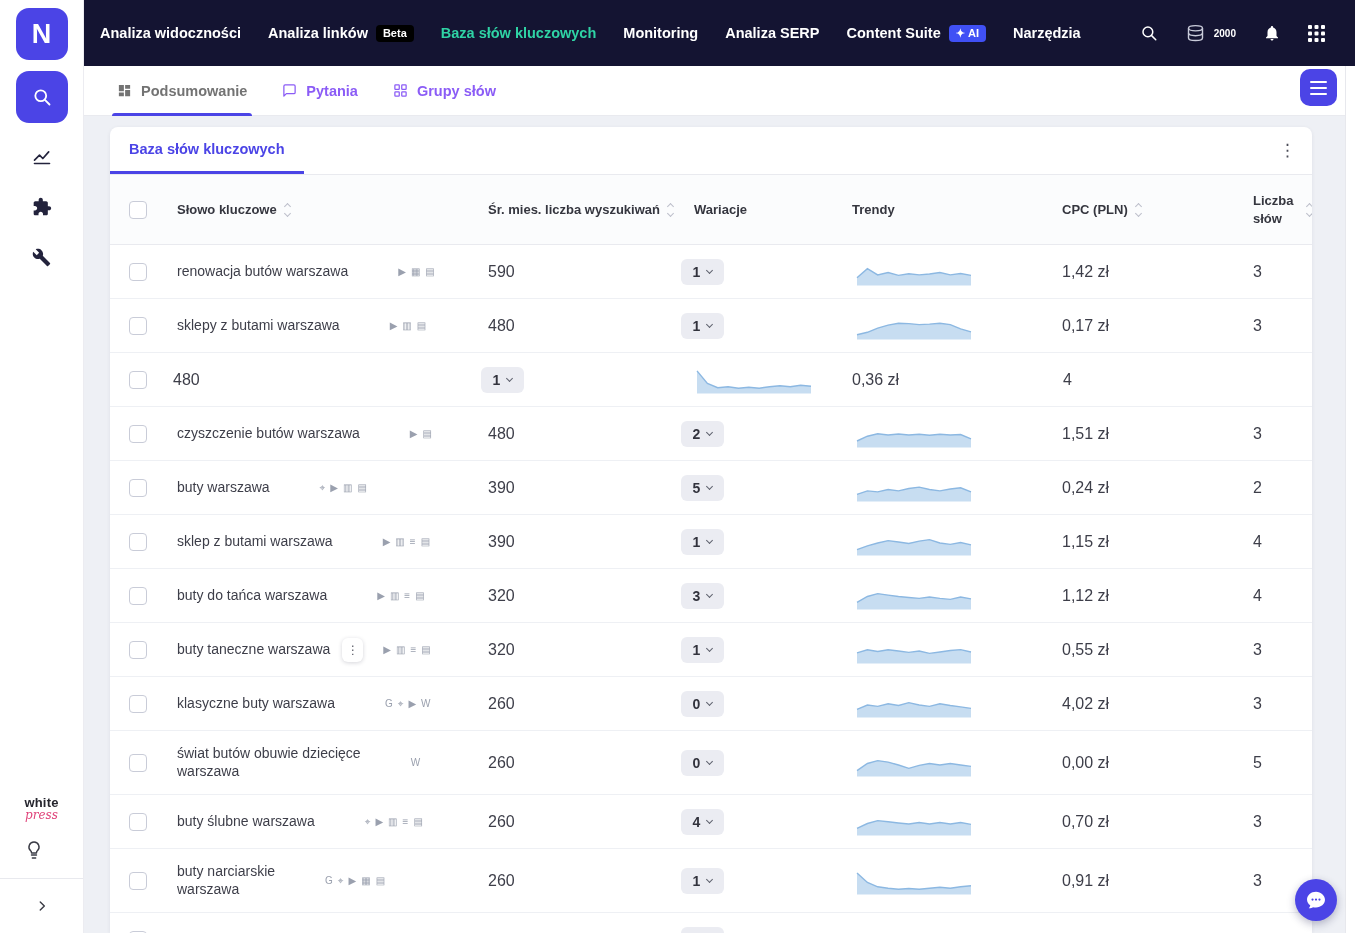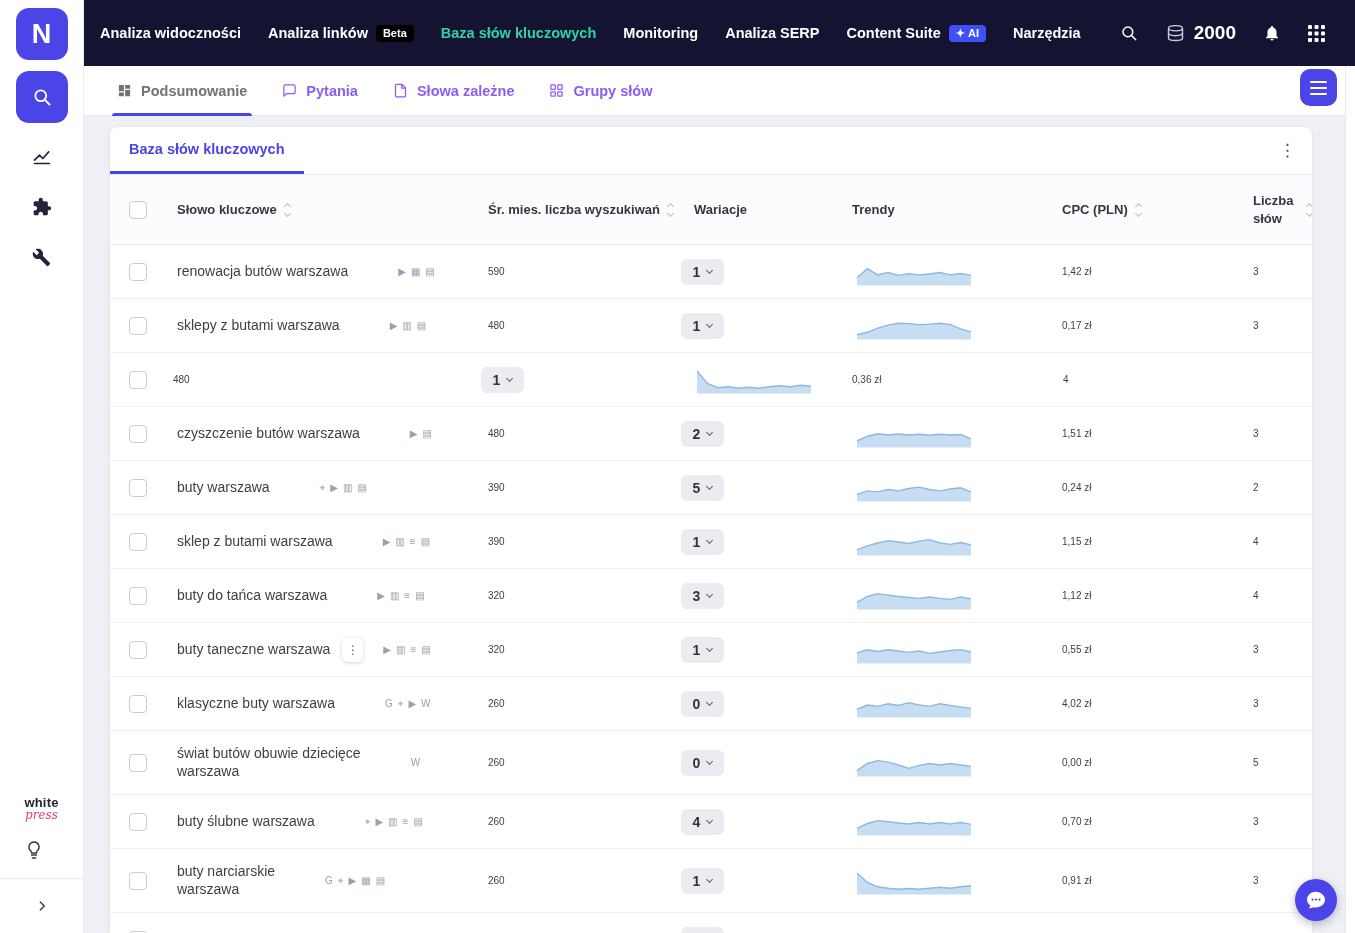--- a/index.html
+++ b/index.html
@@ -24,21 +24,21 @@
   
   .topnav{position:absolute;left:84px;right:0;top:0;height:66px;background:#141432;display:flex;align-items:center;
     gap:27px;padding:0 30px 0 16px;z-index:30}
   .nav-item{display:flex;gap:8px;color:#fff;font-size:14.5px;font-weight:600;cursor:pointer;white-space:nowrap}
   .nav-item.active{color:#2fd3a5}
   .badge{font-size:11px;font-weight:700;color:#fff;border-radius:4px;padding:3px 7px;line-height:1}
   .badge-beta{background:#000000}
   .badge-ai{background:#4050f5;display:inline-flex;align-items:center;gap:3px}
   .nav-right{margin-left:auto;display:flex;align-items:center;gap:27px}
   .nav-icon{display:flex;align-items:center;cursor:pointer;background:none;border:none}
-  .credits{display:flex;align-items:center;gap:8px;color:#fff;font-size:19px;font-weight:700;cursor:pointer}
+  .credits{display:flex;align-items:center;gap:8px;color:#fff;font-size:10px;font-weight:700;cursor:pointer}
 
   
   .tabstrip{position:absolute;left:84px;right:10px;top:66px;height:50px;background:#fff;border-bottom:1px solid #e9eaef;
     display:flex;align-items:center;gap:35px;padding-left:33px;z-index:20}
   .tab{display:flex;align-items:center;gap:9px;height:100%;font-size:14.5px;font-weight:600;color:#8b5cf6;cursor:pointer;position:relative}
   .tab.active{color:#737373}
   .tab.active::after{content:"";position:absolute;left:-5px;right:-5px;bottom:-1px;height:3px;border-radius:3px 3px 0 0;background:#4b44e6}
   .burger{position:absolute;right:8px;top:3px;width:37px;height:37px;border-radius:10px;background:#4b44e6;border:none;
     display:flex;flex-direction:column;justify-content:center;align-items:center;gap:4px;cursor:pointer}
   .burger i{display:block;width:17px;height:2px;background:#fff;border-radius:2px}
@@ -75,21 +75,21 @@
   .sort i{width:5px;height:5px;border-left:1.5px solid #bcbfca;border-top:1.5px solid #bcbfca;display:block}
   .sort .up{transform:rotate(45deg)}
   .sort .dn{transform:rotate(225deg);margin-top:2px}
   .kw-text{font-size:14px;color:#3d3e49;white-space:pre-line;line-height:1.25;cursor:pointer}
   .kw-icons{display:flex;gap:5px;margin-left:50px;flex:none}
   .kw-icons.tight{margin-left:20px}
   .kwi{font-style:normal;font-size:10px;line-height:1;color:#9aa0ae}
   .row-kebab{margin-left:12px;width:21px;height:24px;border-radius:6px;background:#fff;
     box-shadow:0 1px 4px rgba(20,20,50,.18);display:flex;align-items:center;justify-content:center;
     color:#5a5b66;font-size:12px;cursor:pointer;flex:none}
-  .cell-vol,.cell-cpc,.cell-words{font-size:10px;color:#3d3e49}
+  .cell-vol,.cell-cpc,.cell-words{font-size:16px;color:#3d3e49}
   .pill{min-width:43px;height:26px;border:none;border-radius:6px;background:#ebecf2;display:inline-flex;align-items:center;
     justify-content:center;gap:7px;padding:0 9px;font-size:14px;font-weight:600;color:#32333d;cursor:pointer}
   .pill .chev{width:5px;height:5px;border-right:1.5px solid #5e616e;border-bottom:1.5px solid #5e616e;transform:rotate(45deg);margin-top:-2px}
 
   .chat-fab{position:absolute;right:18px;bottom:12px;width:42px;height:42px;border-radius:50%;background:#4b44e6;border:none;
     display:flex;align-items:center;justify-content:center;cursor:pointer;z-index:50;box-shadow:0 3px 8px rgba(30,30,80,.3)}
 </style>
 </head>
 <body>
 
@@ -208,27 +208,20 @@
       </svg>
     <span>Podsumowanie</span>
   </div>
   <div class="tab">
     <svg width="15" height="15" viewBox="0 0 24 24" fill="none" stroke="currentColor" stroke-width="2" stroke-linejoin="round">
         <path d="M21 15a2 2 0 0 1-2 2H7l-4 4V5a2 2 0 0 1 2-2h14a2 2 0 0 1 2 2z"></path>
       </svg>
     <span>Pytania</span>
   </div>
   <div class="tab">
-    <svg width="15" height="15" viewBox="0 0 24 24" fill="none" stroke="currentColor" stroke-width="2" stroke-linejoin="round">
-        <path d="M14 2H6a2 2 0 0 0-2 2v16a2 2 0 0 0 2 2h12a2 2 0 0 0 2-2V8z"></path>
-        <path d="M14 2v6h6"></path>
-      </svg>
-    <span>Słowa zależne</span>
-  </div>
-  <div class="tab">
     <svg width="15" height="15" viewBox="0 0 24 24" fill="none" stroke="currentColor" stroke-width="2">
         <rect x="3" y="3" width="7" height="7" rx="1"></rect>
         <rect x="14" y="3" width="7" height="7" rx="1"></rect>
         <rect x="3" y="14" width="7" height="7" rx="1"></rect>
         <rect x="14" y="14" width="7" height="7" rx="1"></rect>
       </svg>
     <span>Grupy słów</span>
   </div>
   <button class="burger">
       <i></i>

